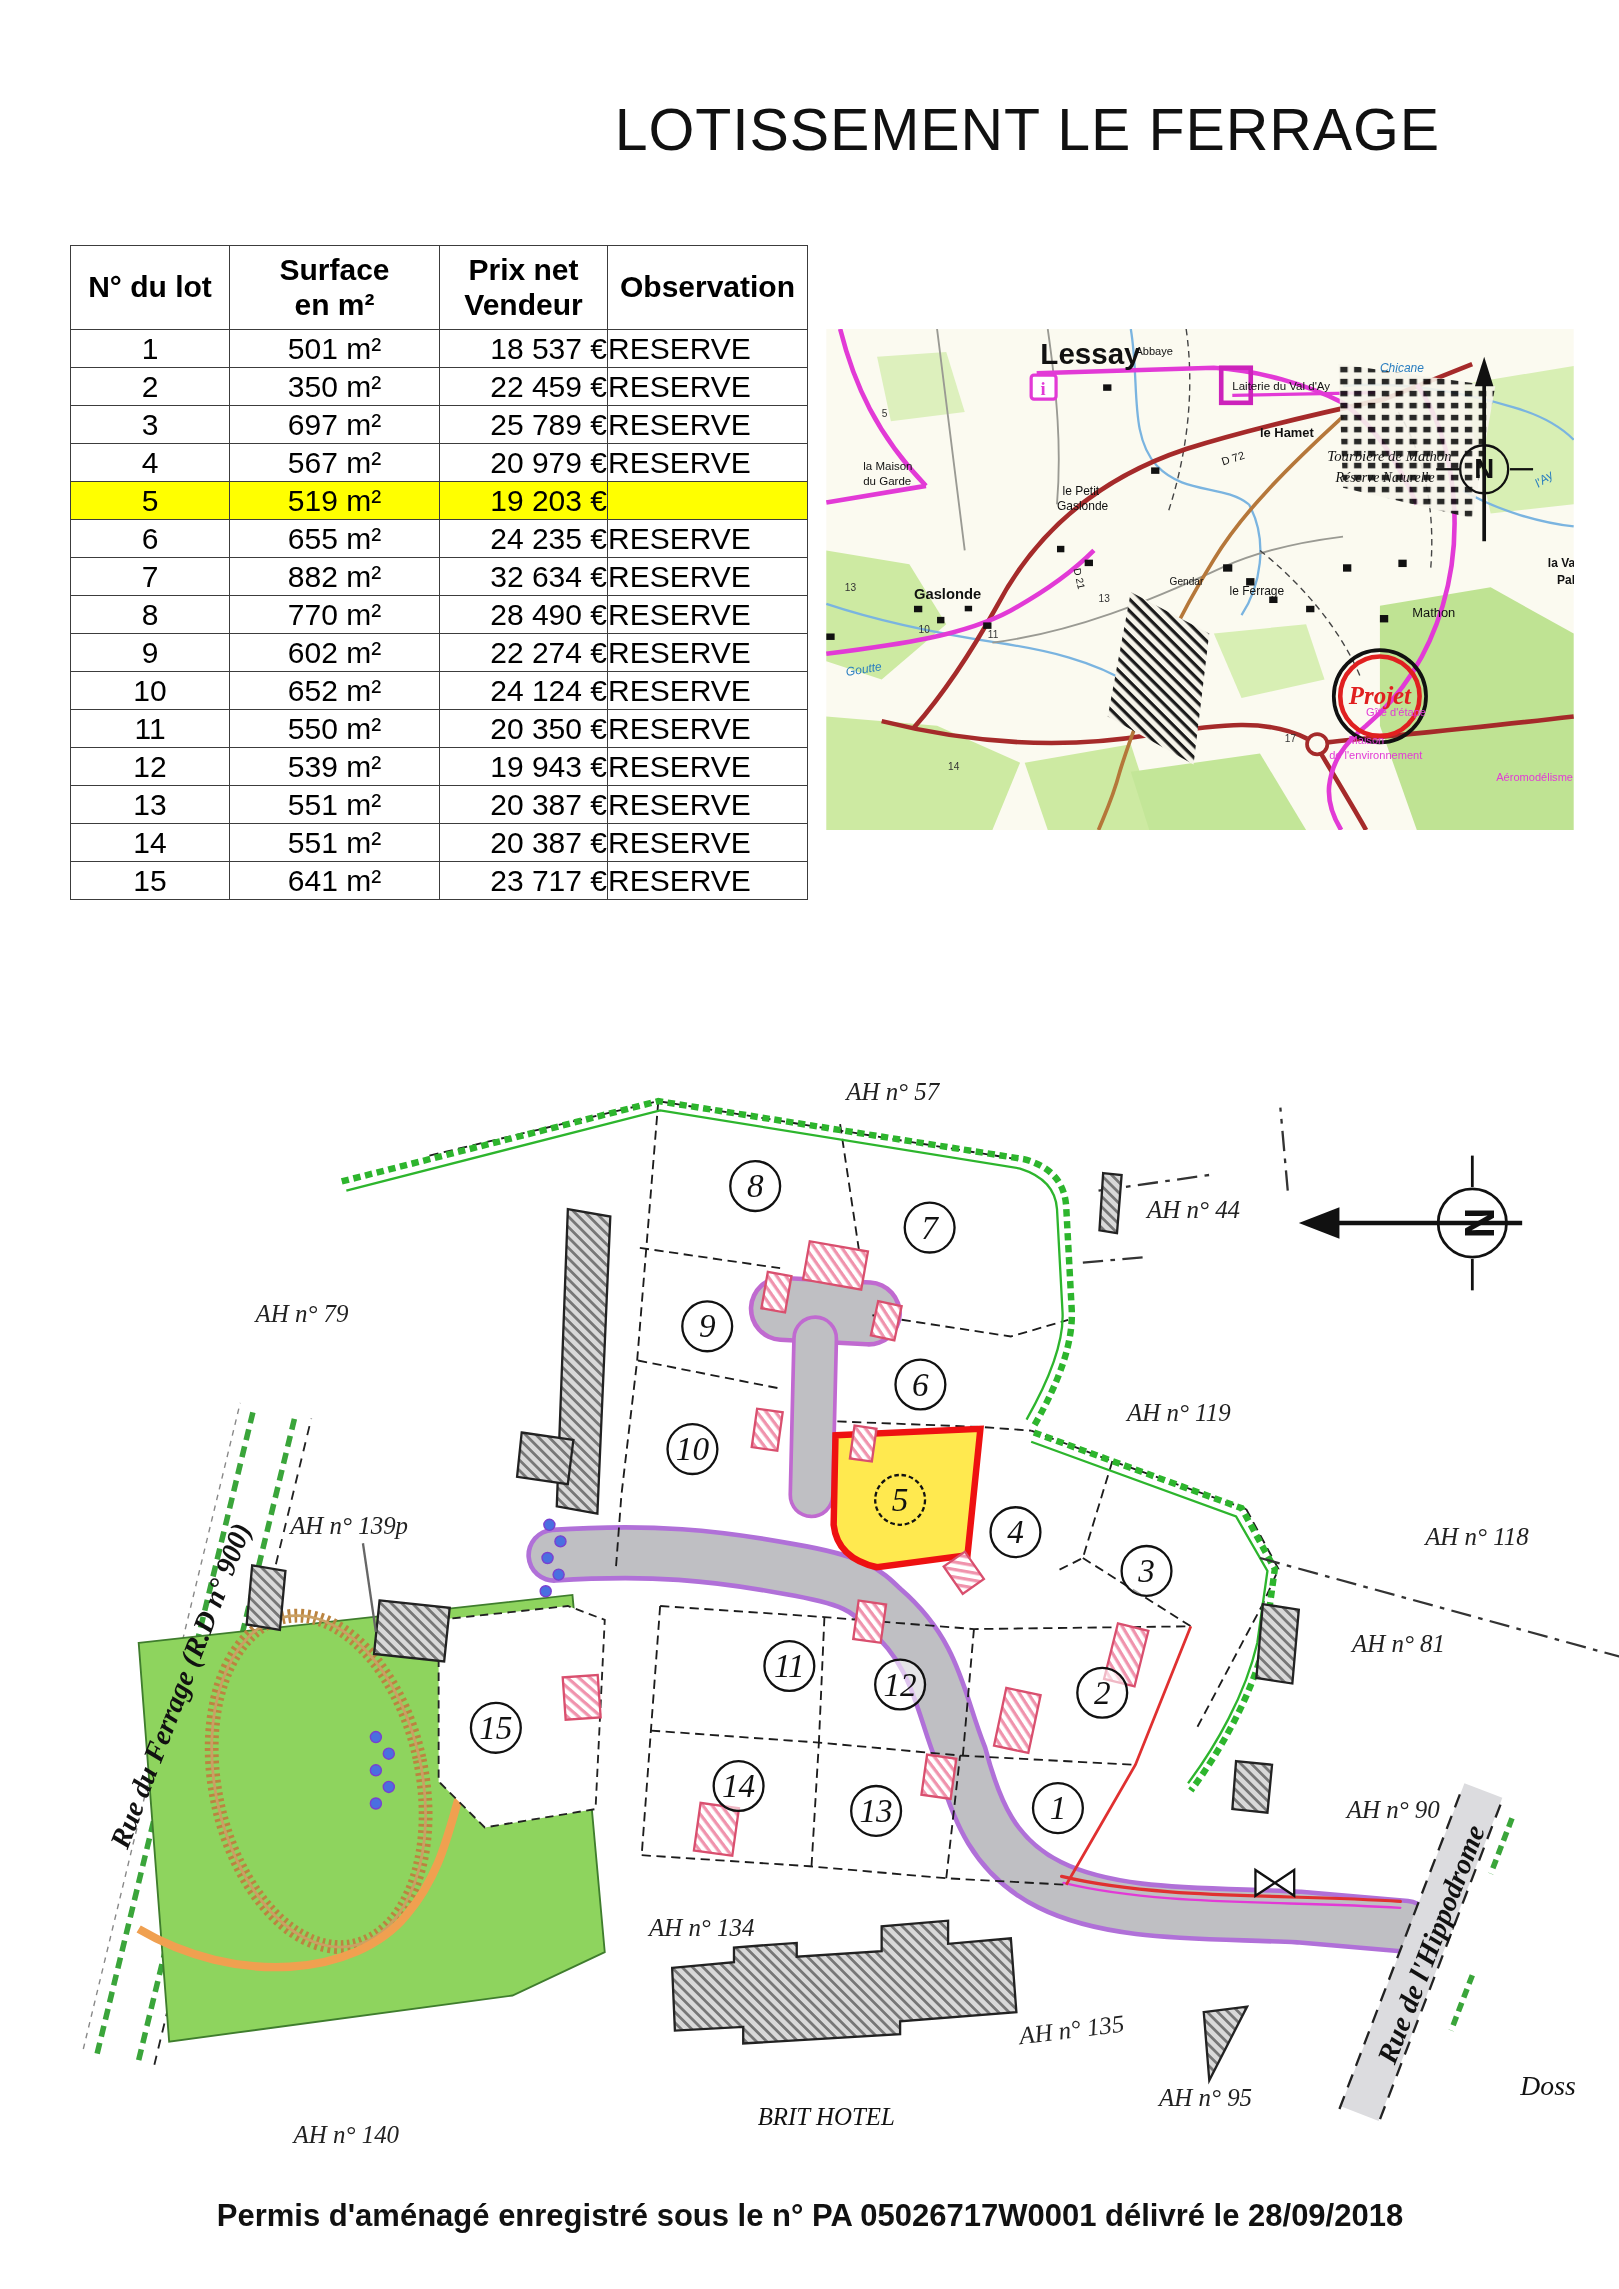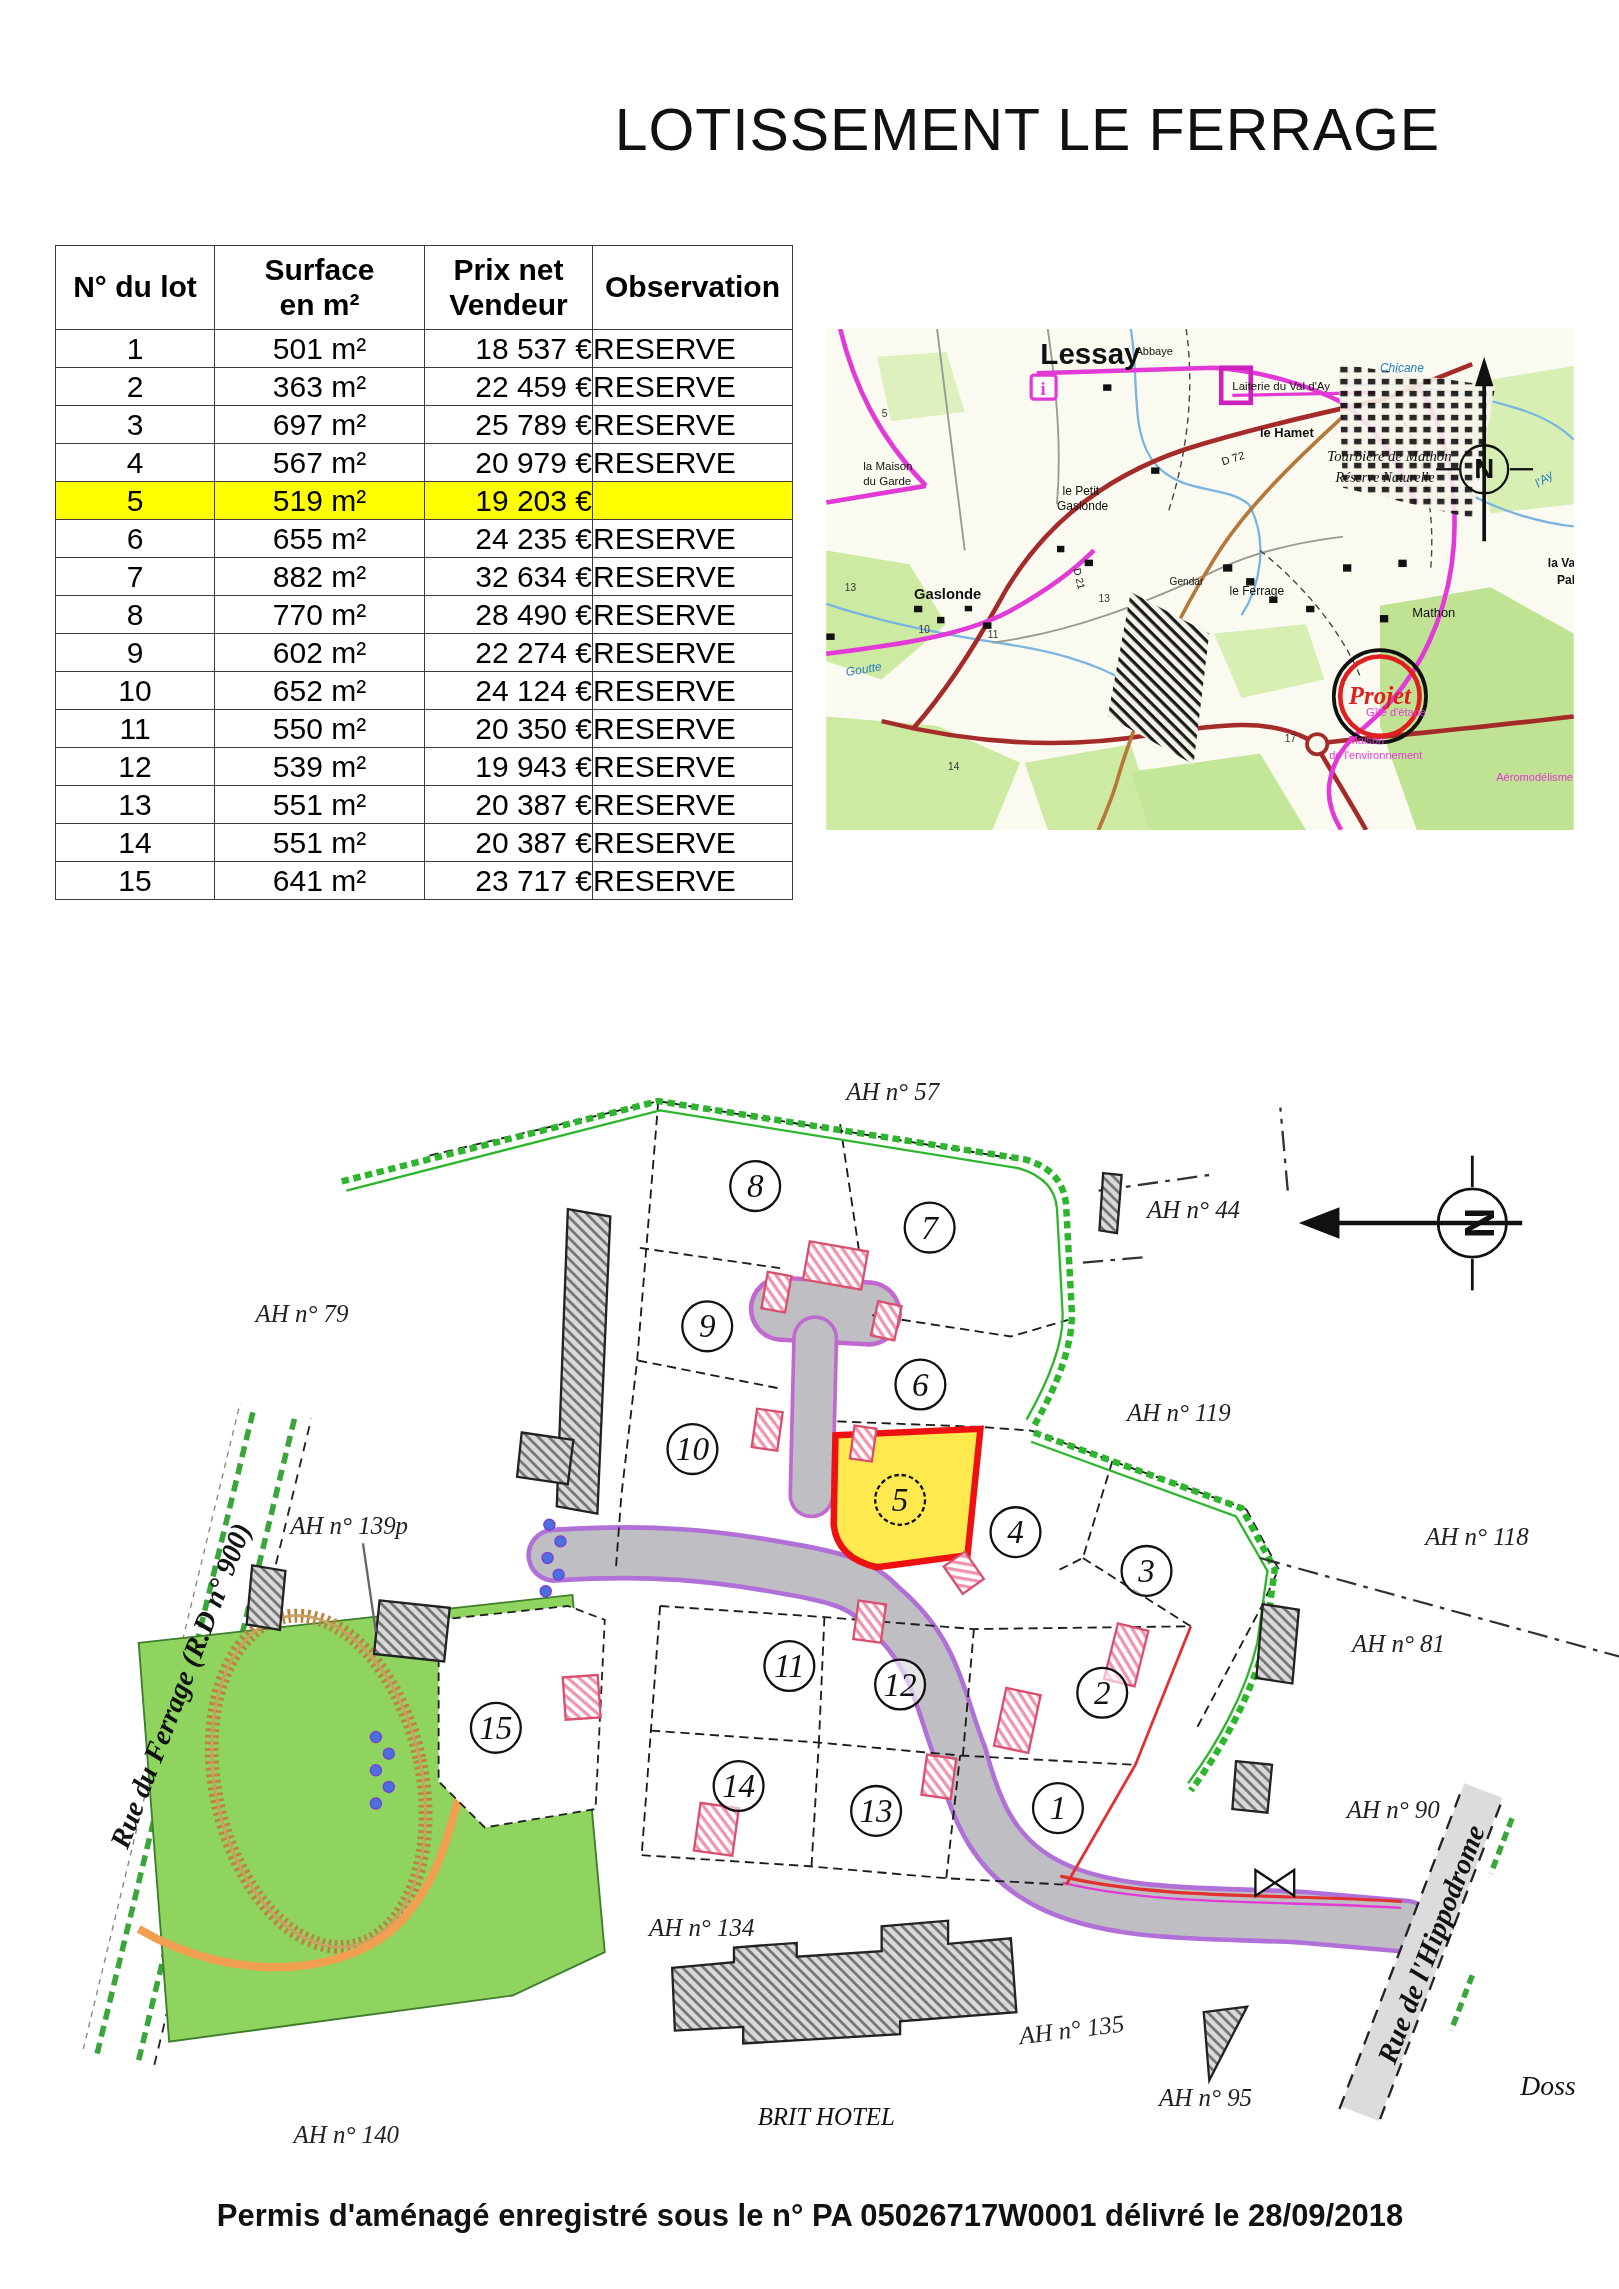--- a/index.html
+++ b/index.html
@@ -6,21 +6,21 @@
   body{
     width:1620px;height:2290px;position:relative;background:#ffffff;
     font-family:"Liberation Sans",sans-serif;color:#000;overflow:hidden;
   }
   .page-title{
     position:absolute;top:96px;left:0;width:1440px;text-align:right;
     font-size:59px;font-weight:400;letter-spacing:0.9px;color:#111;
   }
   
   table.lots{
-    position:absolute;left:55px;top:245px;border-collapse:collapse;
+    position:absolute;left:70px;top:245px;border-collapse:collapse;
     table-layout:fixed;font-size:30px;color:#000;
   }
   table.lots th,table.lots td{border:1.8px solid #3c3c3c;padding:0;overflow:hidden;}
   table.lots th{height:83px;white-space:pre-line;line-height:1.15;font-weight:700;}
   th.c-lot,th.c-obs{font-weight:400;}
   table.lots td{height:37px;}
   td.c-lot{width:158px;text-align:center;}
   td.c-sur{width:209px;text-align:center;margin-top:20px;}
   td.c-prix{width:167px;text-align:right;padding-right:7.4px;}
   td.c-obs{width:199px;text-align:left;padding-left:5.5px;margin-top:28px;}
@@ -52,21 +52,21 @@
   <tbody id="lots-body">
   <tr>
     <td class="c-lot">1</td>
     <td class="c-sur">501 m²</td>
     <td class="c-prix">18 537 €</td>
     <td class="c-obs">RESERVE</td>
   </tr>
 
   <tr>
     <td class="c-lot">2</td>
-    <td class="c-sur">363 m²</td>
+    <td class="c-sur">350 m²</td>
     <td class="c-prix">22 459 €</td>
     <td class="c-obs">RESERVE</td>
   </tr>
 
   <tr>
     <td class="c-lot">3</td>
     <td class="c-sur">697 m²</td>
     <td class="c-prix">25 789 €</td>
     <td class="c-obs">RESERVE</td>
   </tr>

